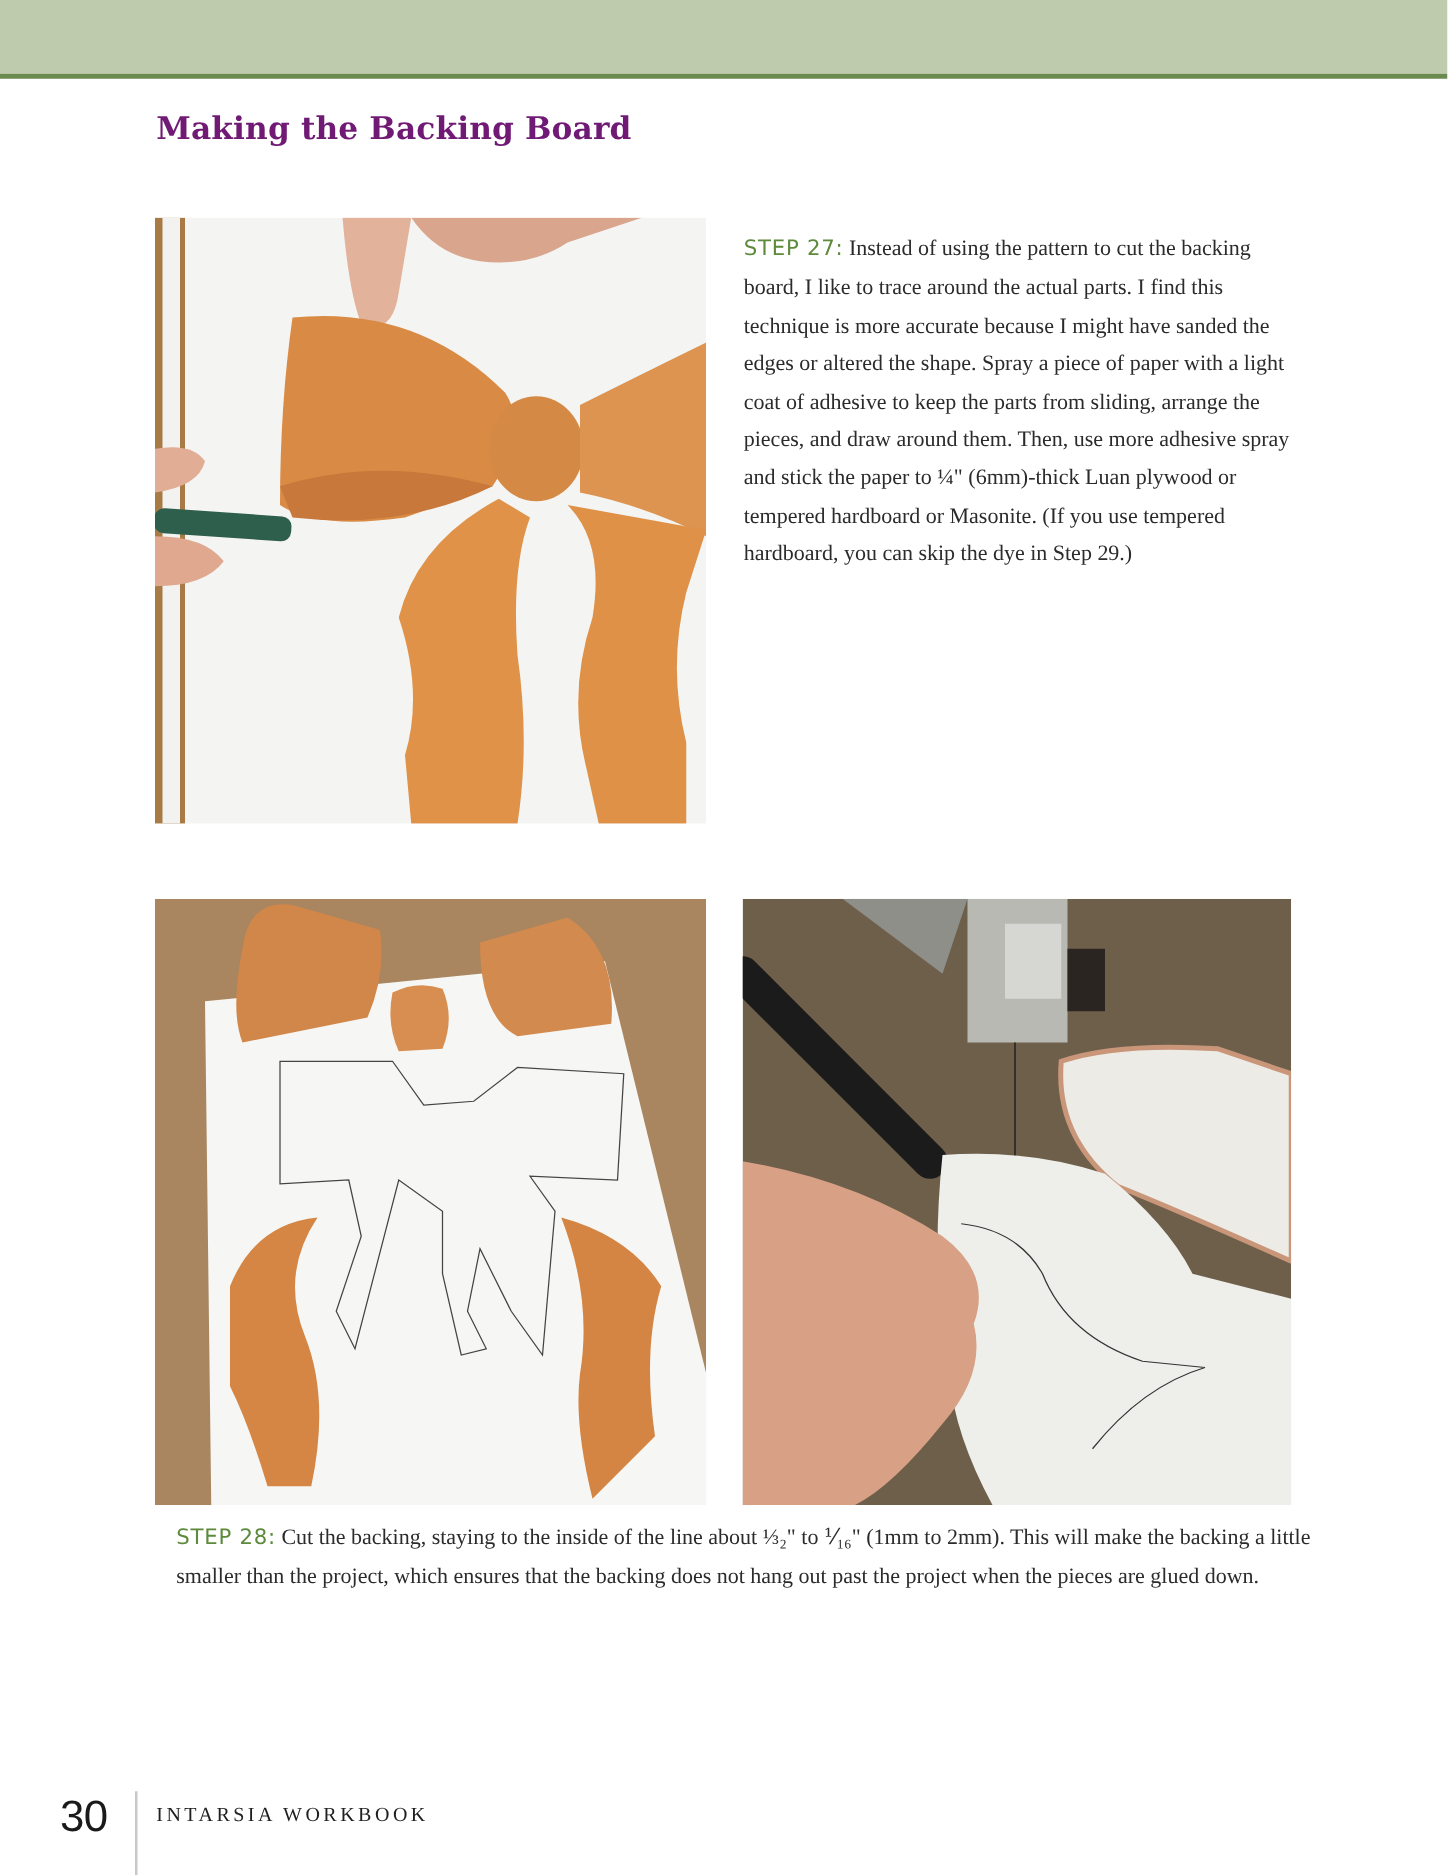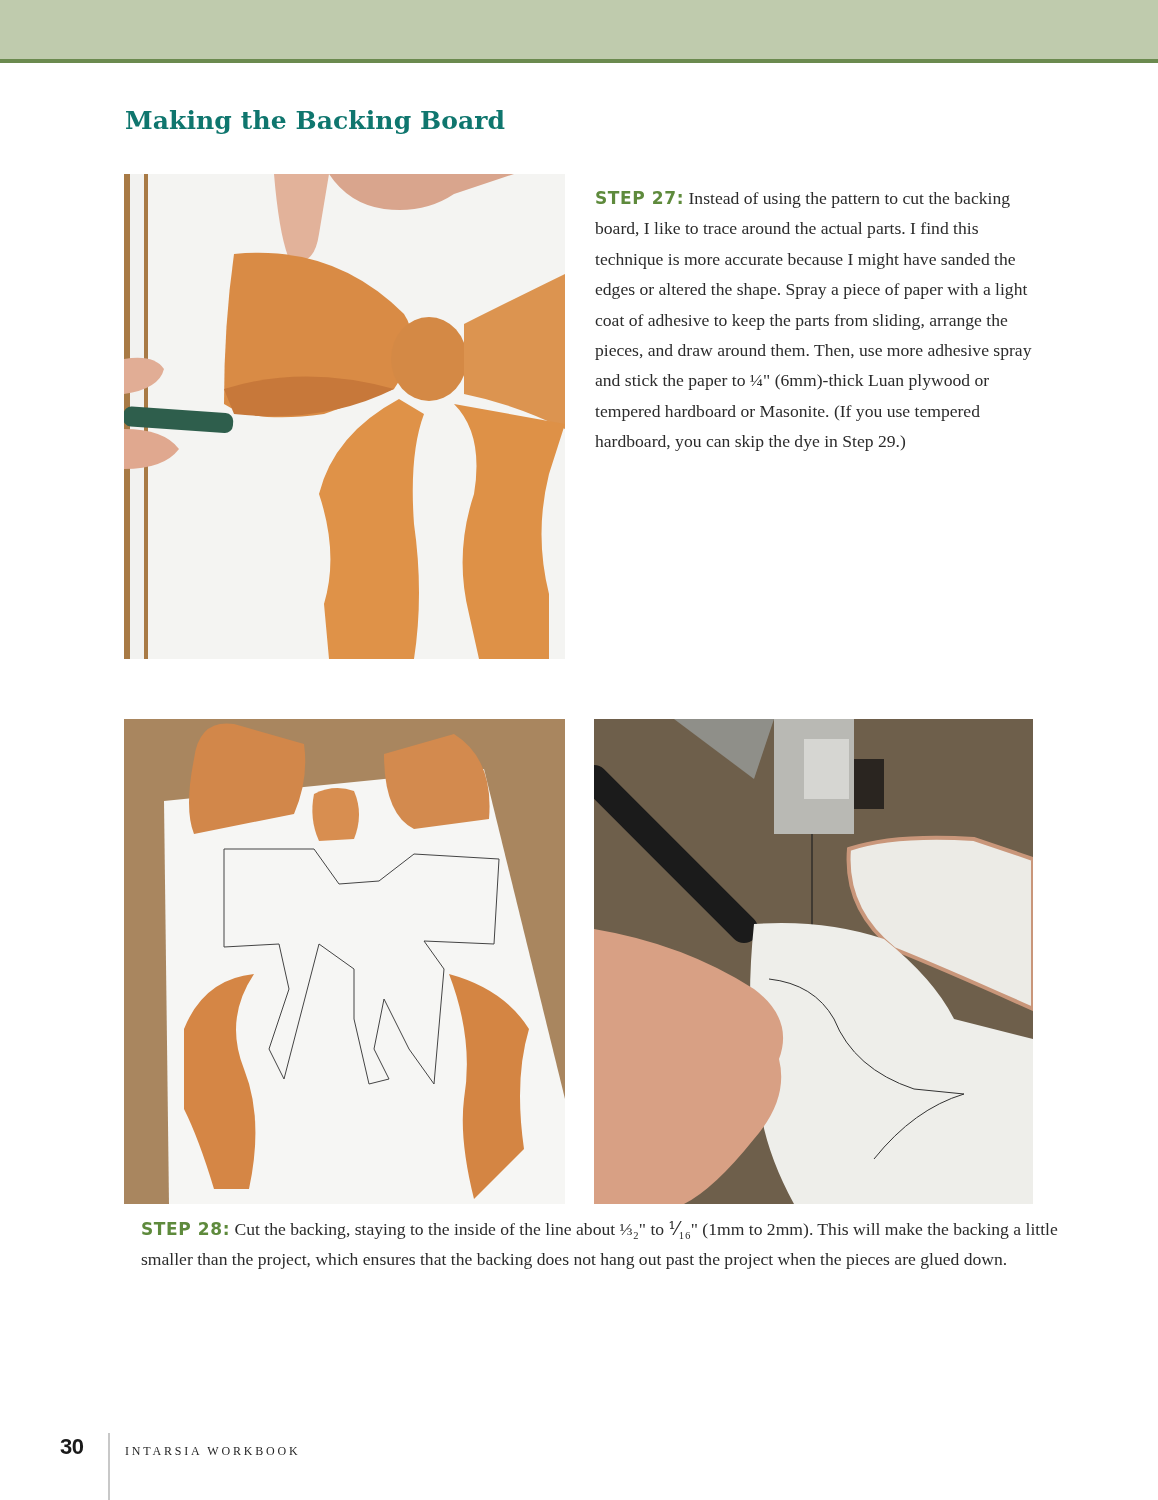--- a/index.html
+++ b/index.html
@@ -11,57 +11,56 @@
   }
   .header-band {
     position: absolute; left: 0; top: 0; width: 1158px; height: 59px;
     background: #bfcbad;
   }
   .header-rule {
     position: absolute; left: 0; top: 59px; width: 1158px; height: 4px;
     background: #6b8a4f;
   }
   .section-title {
-    position: absolute; left: 125px; top: 106px;
+    position: absolute; left: 125px; top: 88px;
     font-family: "DejaVu Serif", serif; font-weight: bold;
-    font-size: 25px; color: #0f766e; letter-spacing: 0.1px;
+    font-size: 25px; color: #701a75; letter-spacing: 0.1px;
     margin: 0;
   }
   .photo {
     position: absolute; overflow: hidden;
   }
   .photo svg { display: block; width: 100%; height: 100%; }
   #photo-1 { left: 124px; top: 174px; width: 441px; height: 485px; }
   #photo-2 { left: 124px; top: 719px; width: 441px; height: 485px; }
   #photo-3 { left: 594px; top: 719px; width: 439px; height: 485px; }
 
   .step-text {
     position: absolute; font-size: 17.6px; line-height: 30.4px; color: #2b2b2b;
     margin: 0;
   }
   .step-label {
-    font-family: "DejaVu Sans", sans-serif; font-weight: bold;
+    font-family: "DejaVu Sans", sans-serif; font-weight: normal;
     color: #5e8a3c; font-size: 17px; letter-spacing: 0.6px;
   }
   #step27 { left: 595px; top: 183px; width: 450px; }
   #step28 { left: 141px; top: 1214px; width: 920px; }
 
   .footer-num {
-    position: absolute; left: 60px; top: 1434px;
-    font-family: "Liberation Sans", sans-serif; font-size: 22px; color: #1a1a1a;
+    position: absolute; left: 48px; top: 1434px;
+    font-family: "Liberation Sans", sans-serif; font-size: 35px; color: #1a1a1a;
     letter-spacing: -0.5px;
-    font-weight: bold;
   }
   .footer-rule {
     position: absolute; left: 108px; top: 1433px; width: 2px; height: 67px;
     background: #c8c8c8;
   }
   .footer-title {
     position: absolute; left: 125px; top: 1444px;
-    font-family: "Liberation Serif", serif; font-size: 12px; letter-spacing: 2.8px;
+    font-family: "Liberation Serif", serif; font-size: 16px; letter-spacing: 2.8px;
     color: #1f1f1f;
   }
 </style>
 </head>
 <body>
 
 <div class="header-band"></div>
 <div class="header-rule"></div>
 
 <h1 class="section-title">Making the Backing Board</h1>

